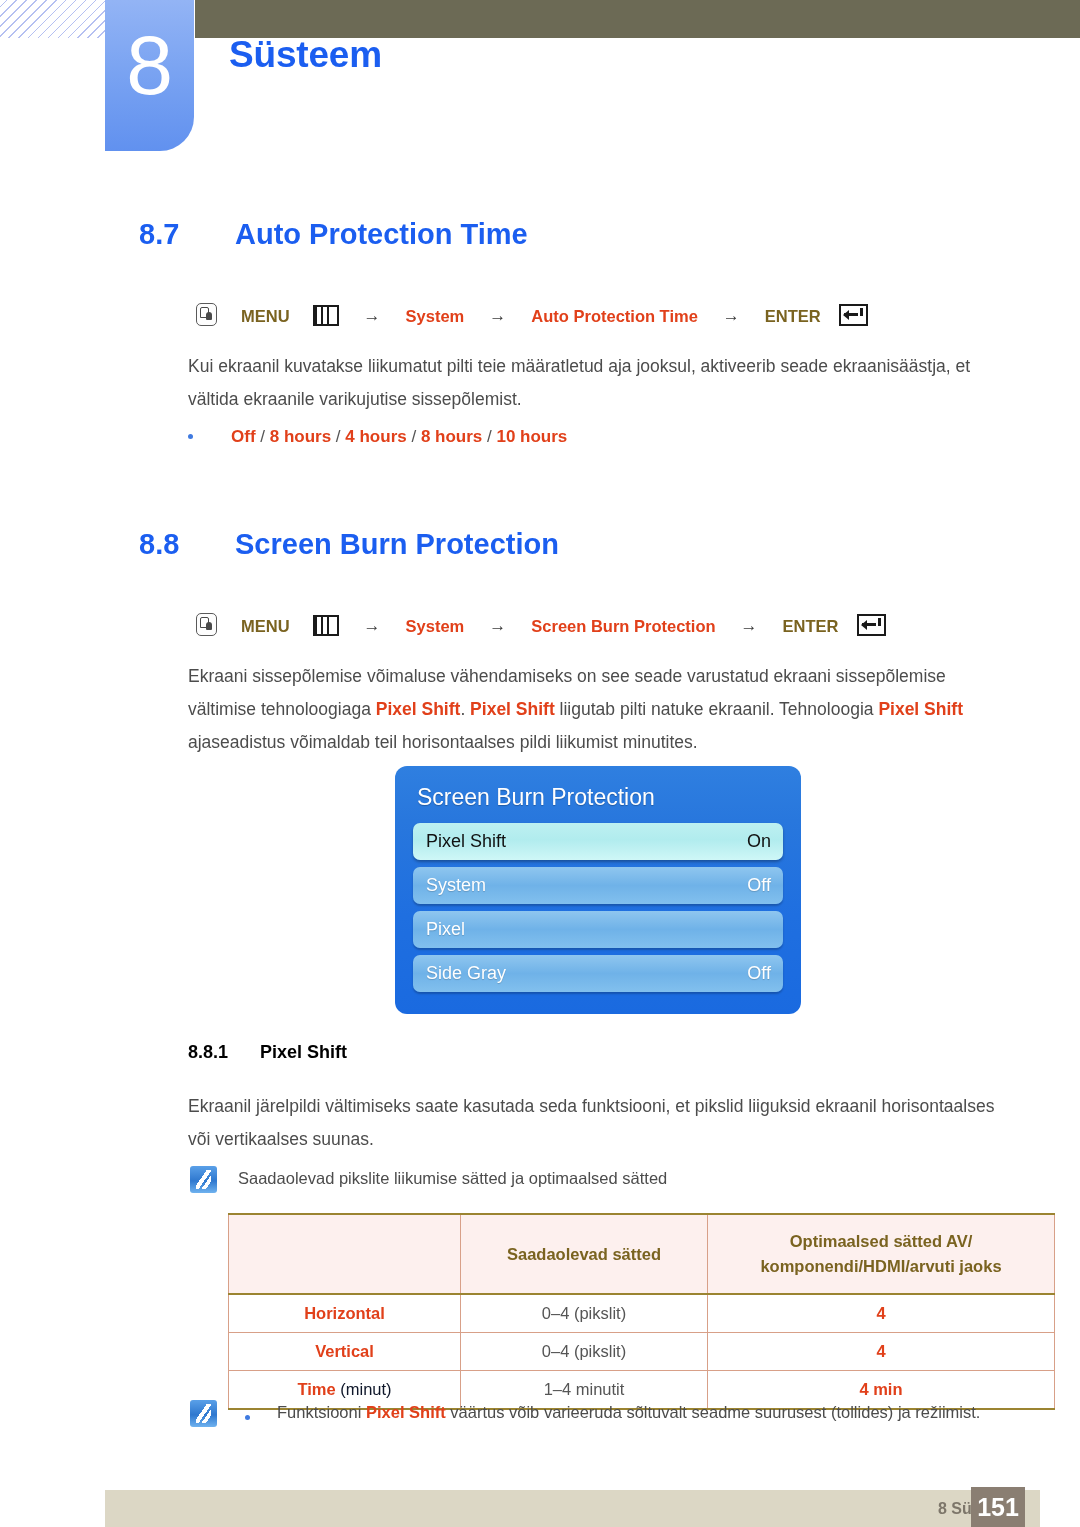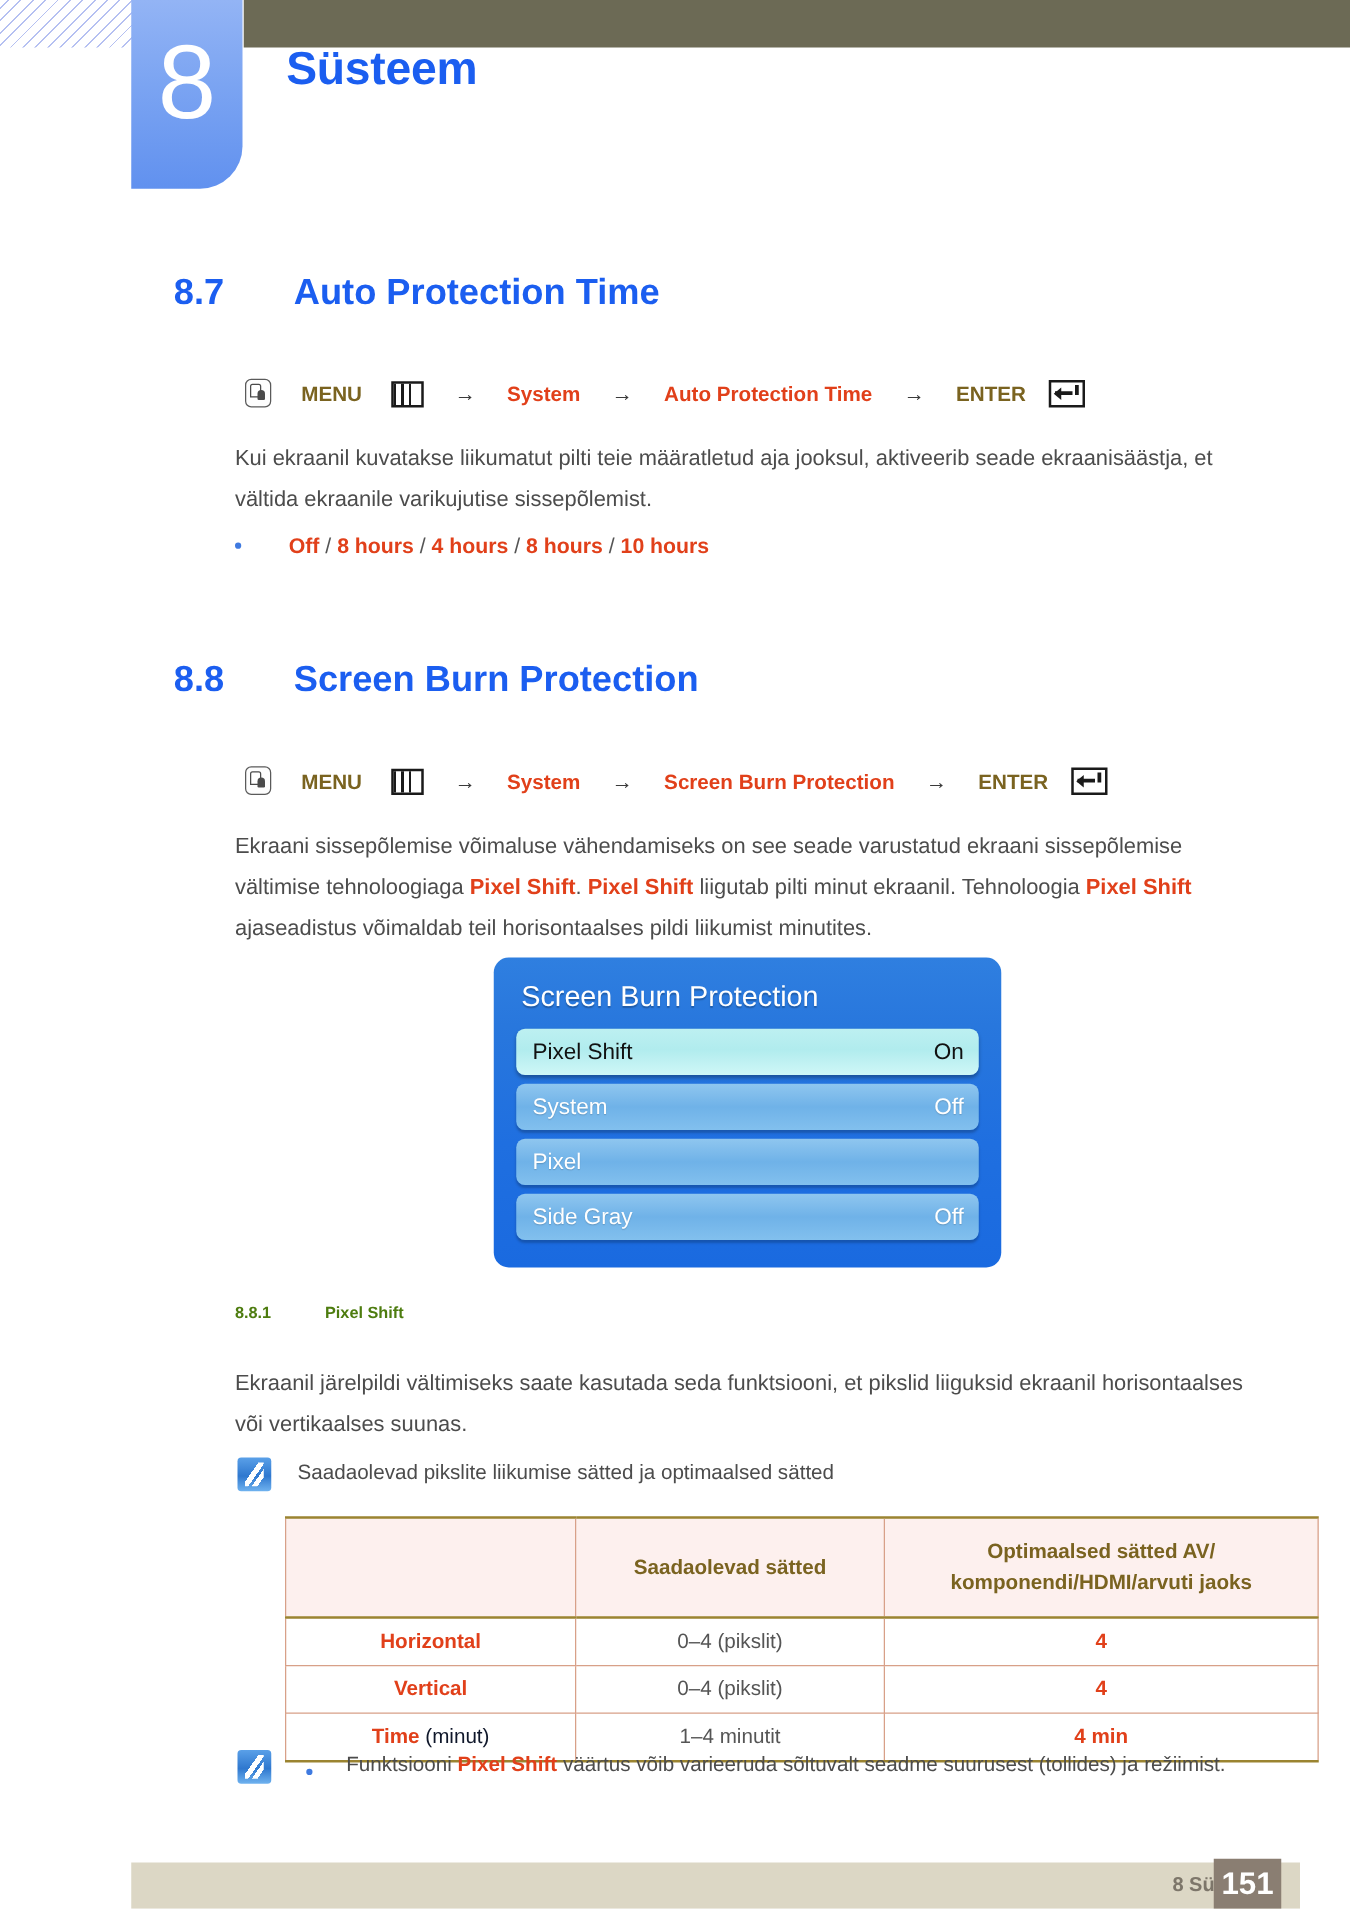--- a/index.html
+++ b/index.html
@@ -78,23 +78,23 @@
     position: absolute;
     font-size: 29px;
     font-weight: bold;
     color: #1b5ef0;
     white-space: nowrap;
   }
   .h2 .num { display: inline-block; width: 96px; margin-left: 43px; }
 
   .h3 {
     position: absolute;
-    font-size: 13px;
-    font-weight: bold;
-    color: #4d7c0f;
+    font-size: 18px;
+    font-weight: bold;
+    color: #000000;
     white-space: nowrap;
   }
   .h3 .num { display: inline-block; width: 72px; }
 
   
   .menupath {
     position: absolute;
     left: 196px;
     font-size: 16.5px;
     font-weight: bold;
@@ -411,21 +411,21 @@
   <span class="arrow">→</span>
   <span class="red">Screen Burn Protection</span>
   <span class="arrow">→</span>
   <span class="mword">ENTER</span>
   <span class="icon-enter">
       <span class="tip"></span>
     </span>
 </div>
 
 <div class="para" style="top:660px; width:810px;">
-  <span>Ekraani sissepõlemise võimaluse vähendamiseks on see seade varustatud ekraani sissepõlemise vältimise tehnoloogiaga </span><span class="hl">Pixel Shift</span><span>. </span><span class="hl">Pixel Shift</span><span> liigutab pilti minut ekraanil. Tehnoloogia </span><span class="hl">Pixel Shift</span><span> ajaseadistus võimaldab teil horisontaalses pildi liikumist minutites.</span>
+  <span>Ekraani sissepõlemise võimaluse vähendamiseks on see seade varustatud ekraani sissepõlemise vältimise tehnoloogiaga </span><span class="hl">Pixel Shift</span><span>. </span><span class="hl">Pixel Shift</span><span> liigutab pilti natuke ekraanil. Tehnoloogia </span><span class="hl">Pixel Shift</span><span> ajaseadistus võimaldab teil horisontaalses pildi liikumist minutites.</span>
 </div>
 
 <div class="osd">
   <div class="osd-title">Screen Burn Protection</div>
 
   <div class="osd-row selected">
     <span>Pixel Shift</span>
     <span>On</span>
   </div>
   <div class="osd-row">

